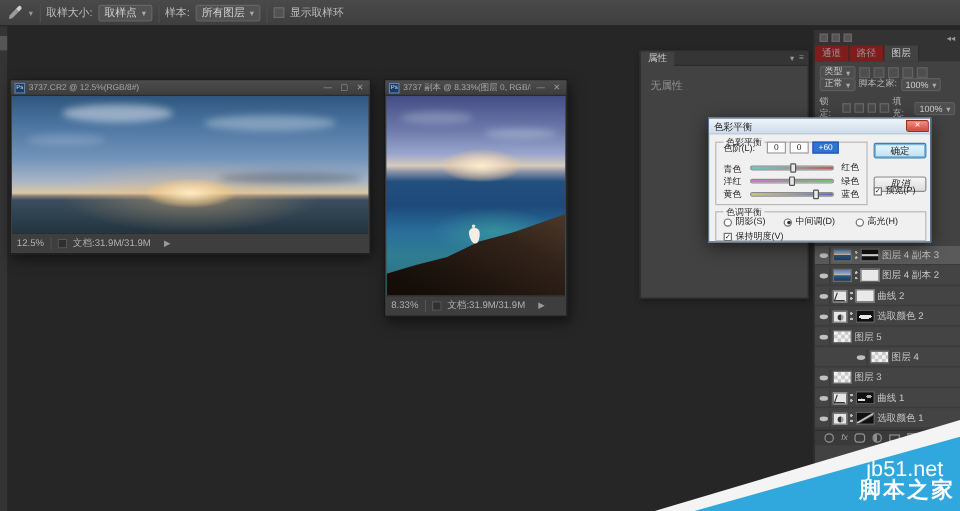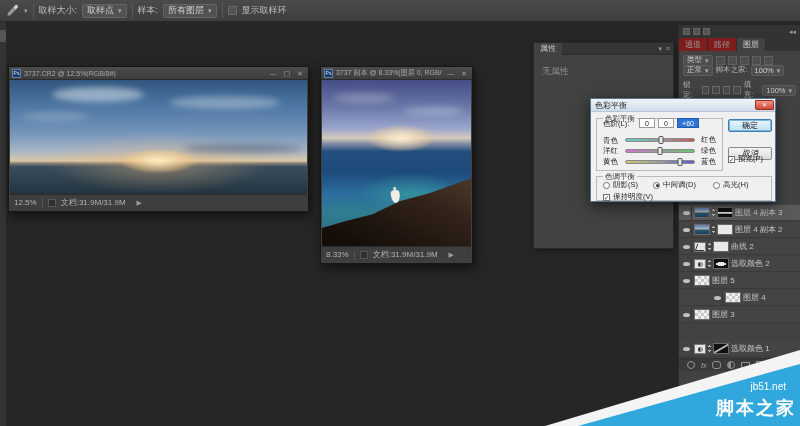--- a/index.html
+++ b/index.html
@@ -163,21 +163,21 @@
     text-align:center; line-height:12px; border-radius:2px; }
   #btn-ok { top:7px; background:linear-gradient(#eaf6fd,#bee0f3); border:1px solid #3c7fb1;
     box-shadow:0 0 0 1px #7ab8e0 inset; }
   #btn-cancel { top:35px; background:linear-gradient(#f6f6f6,#dcdcdc); border:1px solid #8a8a8a;font-style:italic; }
 
   
   #wm-white { left:0; top:0; width:800px; height:426px;
     clip-path:polygon(800px 350px, 545px 426px, 800px 426px); background:#f4f4f4; }
   #wm-cyan { left:0; top:0; width:800px; height:426px;
     clip-path:polygon(800px 364px, 578px 426px, 800px 426px); }
-  #wm-site { position:absolute; right:14px; top:381px; font-size:10px; color:#fff; }
+  #wm-site { position:absolute; right:14px; top:381px; font-size:18px; color:#fff; }
   #wm-name { position:absolute; right:4px; top:396px; font-size:18px; color:#fff;
     font-weight:bold; letter-spacing:2px; }
 </style>
 </head>
 <body>
 
 <div id="app">
 
   <div id="optbar" class="abs">
     <svg width="13" height="13" viewBox="0 0 13 13">
@@ -362,20 +362,29 @@
       <span class="thumb t-checker"></span>
       <span class="lname">图层 4</span>
     </div>
     <div class="lrow" style="top:282px;">
       <span class="eyebox">
           <span class="eye"></span>
         </span>
       <span class="thumb t-checker"></span>
       <span class="lname">图层 3</span>
     </div>
+    <div class="lrow" style="top:299px;">
+      <span class="eyebox">
+          <span class="eye"></span>
+        </span>
+      <span class="t-adj curve"></span>
+      <span class="linkdots"></span>
+      <span class="mask m-marks"></span>
+      <span class="lname">曲线 1</span>
+    </div>
     <div class="lrow" style="top:316px;">
       <span class="eyebox">
           <span class="eye"></span>
         </span>
       <span class="t-adj sc"></span>
       <span class="linkdots"></span>
       <span class="mask m-swirl"></span>
       <span class="lname">选取颜色 1</span>
     </div>
 

